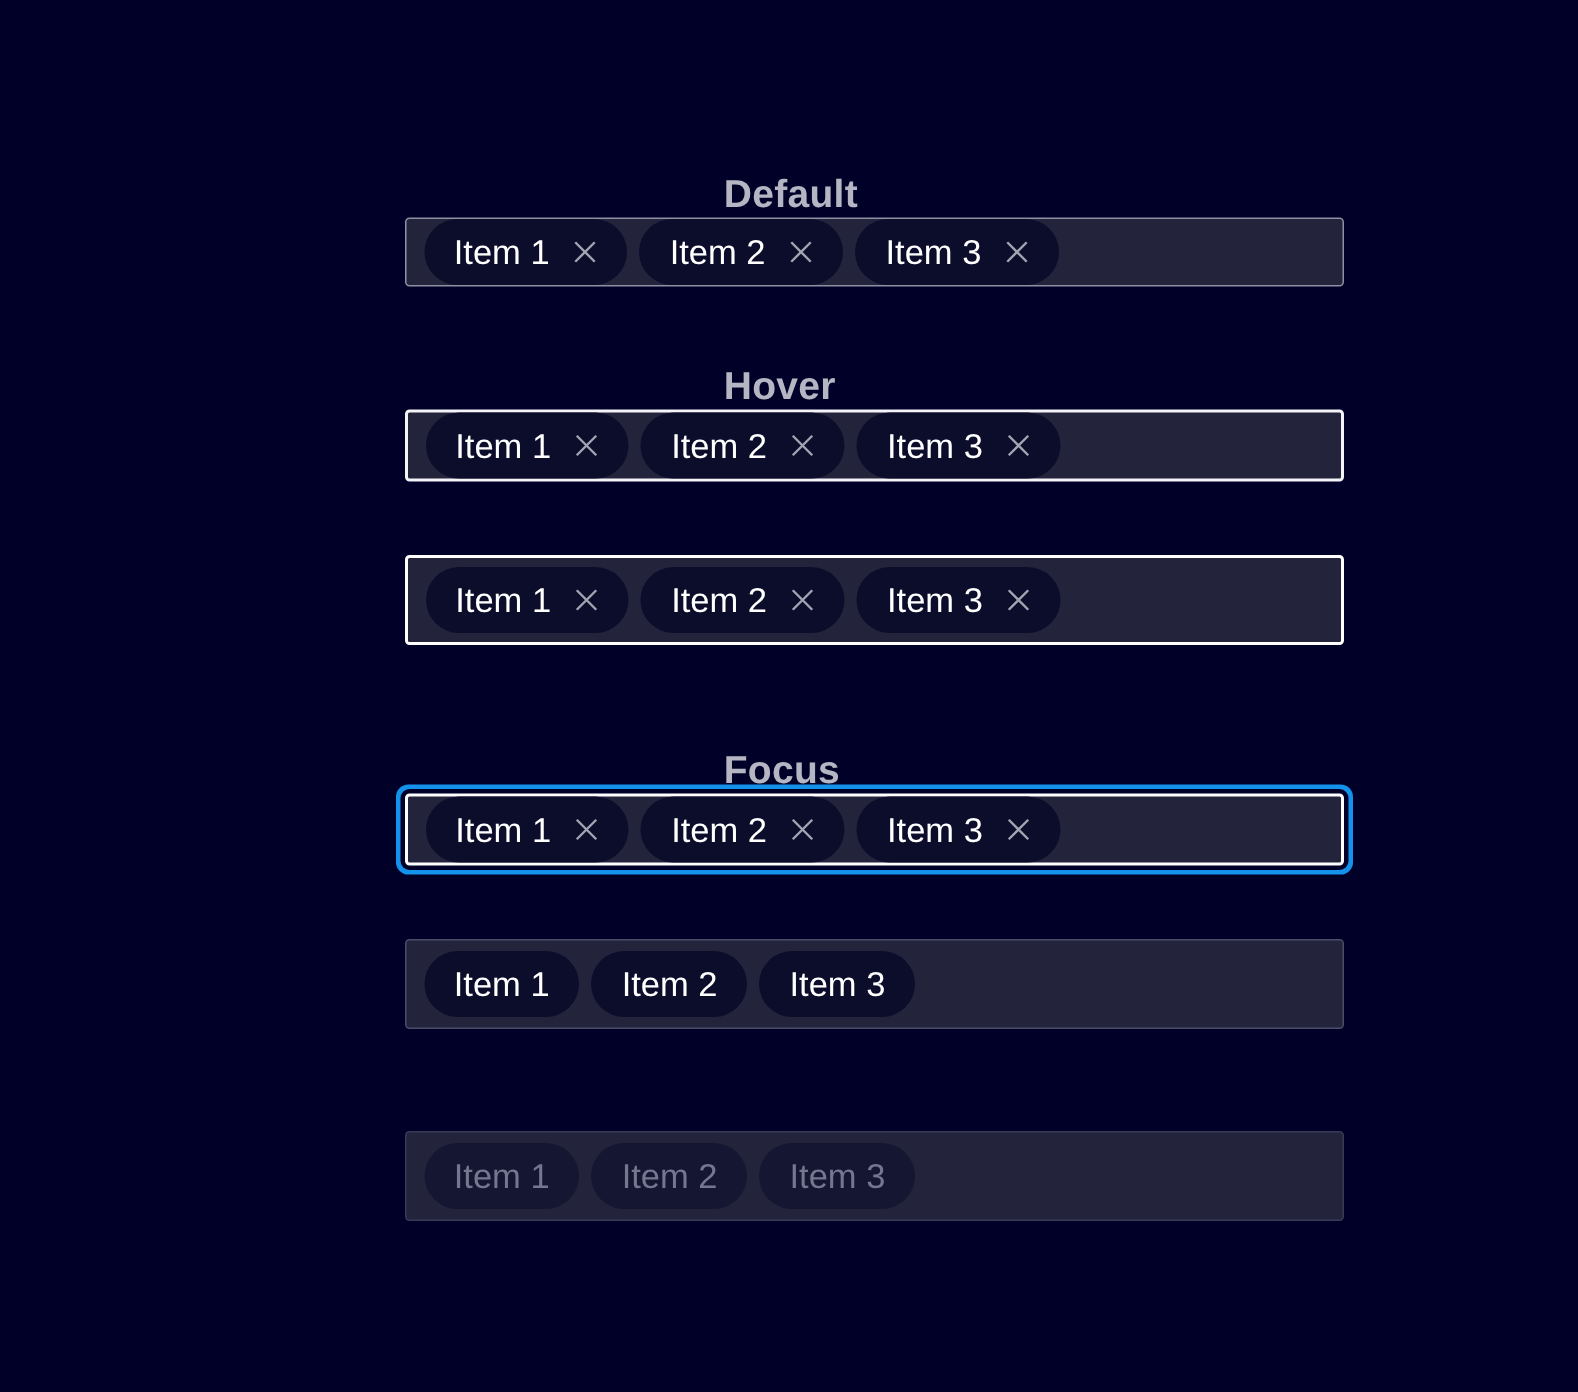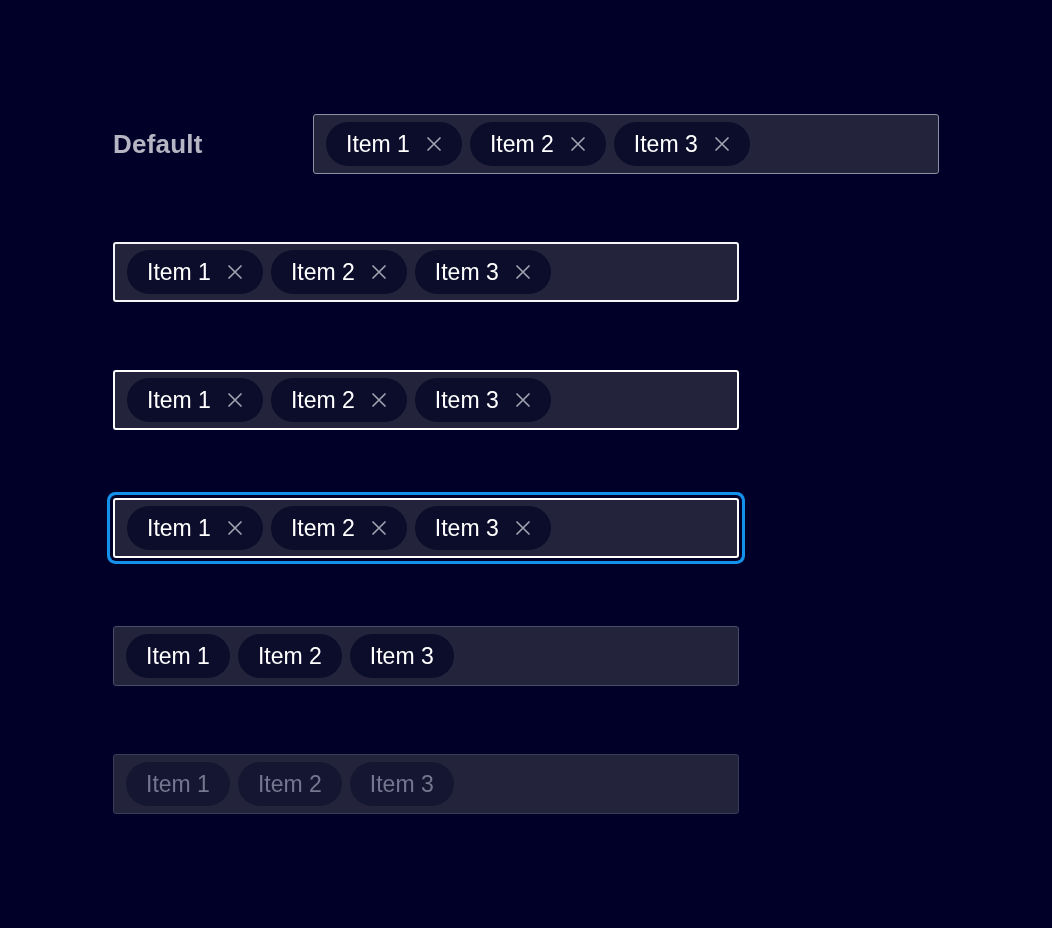--- a/index.html
+++ b/index.html
@@ -14,20 +14,21 @@
     font-family: "Liberation Sans", "DejaVu Sans", sans-serif;
   }
   .stage {
     padding: 114px 0 0 113px;
   }
   .row {
     display: flex;
     align-items: center;
     height: 60px;
     margin-bottom: 68px;
+    flex-direction: column;
   }
   .row-label {
     width: 200px;
     font-size: 26px;
     font-weight: bold;
     color: #b5b5c3;
     letter-spacing: 0.2px;
   }
   .field {
     box-sizing: border-box;
@@ -121,20 +122,21 @@
         <span class="chip-close">
             <svg width="22" height="22" viewBox="0 0 22 22">
               <path d="M4.5 4.5 L17.5 17.5 M17.5 4.5 L4.5 17.5" stroke="currentColor" stroke-width="1.6" fill="none"></path>
             </svg>
           </span>
       </span>
     </div>
   </div>
 
   <div class="row state-hover">
+    <div class="row-label">Hover</div>
     <div class="field">
       <span class="chip">
         <span class="chip-label">Item 1</span>
         <span class="chip-close">
             <svg width="22" height="22" viewBox="0 0 22 22">
               <path d="M4.5 4.5 L17.5 17.5 M17.5 4.5 L4.5 17.5" stroke="currentColor" stroke-width="1.6" fill="none"></path>
             </svg>
           </span>
       </span>
       <span class="chip">
@@ -179,20 +181,21 @@
         <span class="chip-close">
             <svg width="22" height="22" viewBox="0 0 22 22">
               <path d="M4.5 4.5 L17.5 17.5 M17.5 4.5 L4.5 17.5" stroke="currentColor" stroke-width="1.6" fill="none"></path>
             </svg>
           </span>
       </span>
     </div>
   </div>
 
   <div class="row state-focus">
+    <div class="row-label">Focus</div>
     <div class="field">
       <span class="chip">
         <span class="chip-label">Item 1</span>
         <span class="chip-close">
             <svg width="22" height="22" viewBox="0 0 22 22">
               <path d="M4.5 4.5 L17.5 17.5 M17.5 4.5 L4.5 17.5" stroke="currentColor" stroke-width="1.6" fill="none"></path>
             </svg>
           </span>
       </span>
       <span class="chip">

